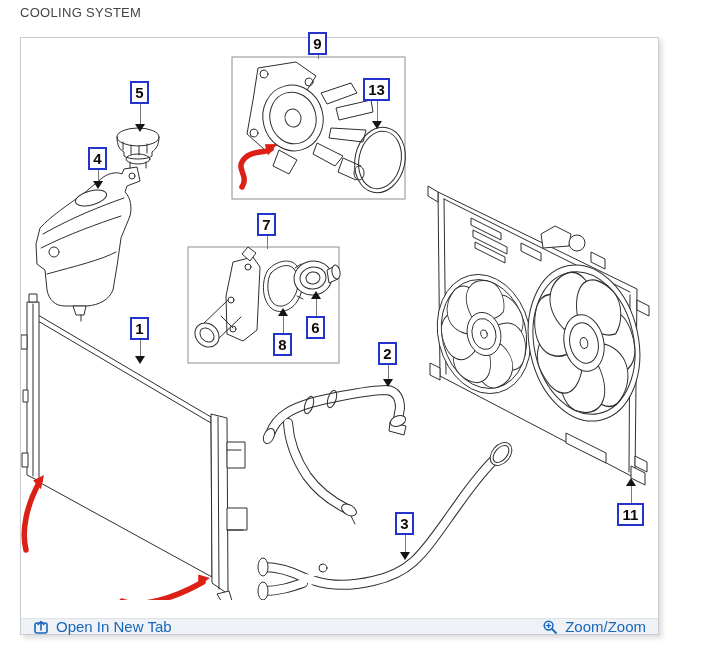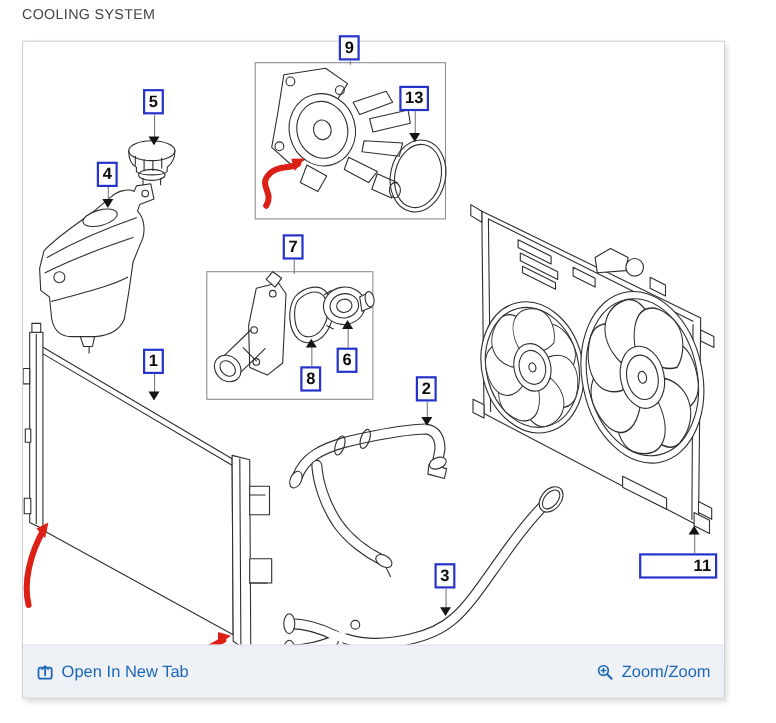--- a/index.html
+++ b/index.html
@@ -17,21 +17,21 @@
   .co-num{position:absolute;height:19px;line-height:19px;text-align:center;background:#fff;
           border:2px solid var(--callout-border);color:#0b0b0b;font-weight:bold;font-size:15px;
           z-index:6;box-sizing:content-box;}
   .co-num.w1{width:15px;}
   .co-num.w2{width:23px;}
   .co-stem{position:absolute;width:1px;background:#7a7a7a;z-index:5;}
   .co-head{position:absolute;width:0;height:0;border-left:5px solid transparent;border-right:5px solid transparent;z-index:5;}
   .co-head.down{border-top:8px solid #141414;}
   .co-head.up{border-bottom:8px solid #141414;}
 
-  .footer{position:absolute;left:0;right:0;bottom:0;height:48px;background:#eef1f5;border-top:1px solid #dfe3e8;
+  .footer{position:absolute;left:0;right:0;bottom:0;height:16px;background:#eef1f5;border-top:1px solid #dfe3e8;
           display:flex;align-items:center;justify-content:space-between;padding:0 12px;box-sizing:border-box;}
   .link{display:flex;align-items:center;gap:7px;color:var(--link);font-size:15px;cursor:pointer;text-decoration:none;}
   .link svg{display:block;}
 
   
   .art{stroke:var(--line);stroke-width:1;fill:none;stroke-linejoin:round;stroke-linecap:round;}
   .artw{stroke:var(--line);stroke-width:1;fill:#fff;stroke-linejoin:round;}
   .boxline{stroke:#8a8f96;stroke-width:1;fill:none;}
   .tube-o{stroke:var(--line);stroke-width:10;fill:none;stroke-linecap:round;stroke-linejoin:round;}
   .tube-i{stroke:#fff;stroke-width:8;fill:none;stroke-linecap:round;stroke-linejoin:round;}
@@ -259,21 +259,21 @@
       <div class="co-stem" style="left: 261.5px; height: 18px; top: 277px;"></div>
       <div class="co-head up" style="left: 256.5px; top: 270px;"></div>
       <div class="co-num w1" style="left: 252px; top: 295px;">8</div>
       <div class="co-stem" style="left: 296.5px; height: 4px; top: 17px;"></div>
       <div class="co-num w1" style="left: 287px; top: -6px;">9</div>
       <div class="co-stem" style="left: 355.5px; height: 21px; top: 63px;"></div>
       <div class="co-head down" style="left: 350.5px; top: 83px;"></div>
       <div class="co-num w2" style="left: 342px; top: 40px;">13</div>
       <div class="co-stem" style="left: 609.5px; height: 18px; top: 447px;"></div>
       <div class="co-head up" style="left: 604.5px; top: 440px;"></div>
-      <div class="co-num w2" style="left: 560px; top: 465px; padding-left: 44px;">11</div>
+      <div class="co-num w2" style="left: 596px; top: 465px;">11</div>
     </div>
 
   <div class="footer">
     <a class="link">
       <svg width="16" height="16" viewBox="0 0 16 16">
         <path d="M 5.2 4 H 4 Q 2 4 2 6 V 12 Q 2 14 4 14 H 12 Q 14 14 14 12 V 6 Q 14 4 12 4 H 10.8" fill="none" stroke="#1a67b8" stroke-width="1.6" stroke-linecap="round"></path>
         <path d="M 8 11 V 3 M 5.2 5.4 L 8 2.6 L 10.8 5.4" fill="none" stroke="#1a67b8" stroke-width="1.6" stroke-linecap="round" stroke-linejoin="round"></path>
       </svg>
       <span>Open In New Tab</span>
     </a>

